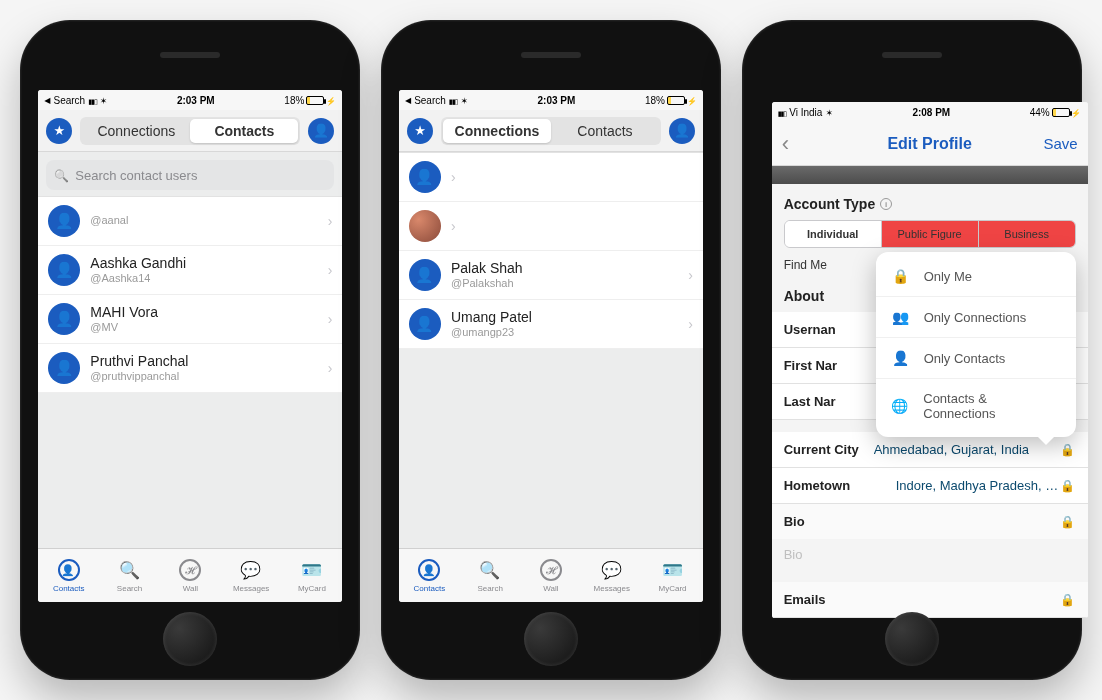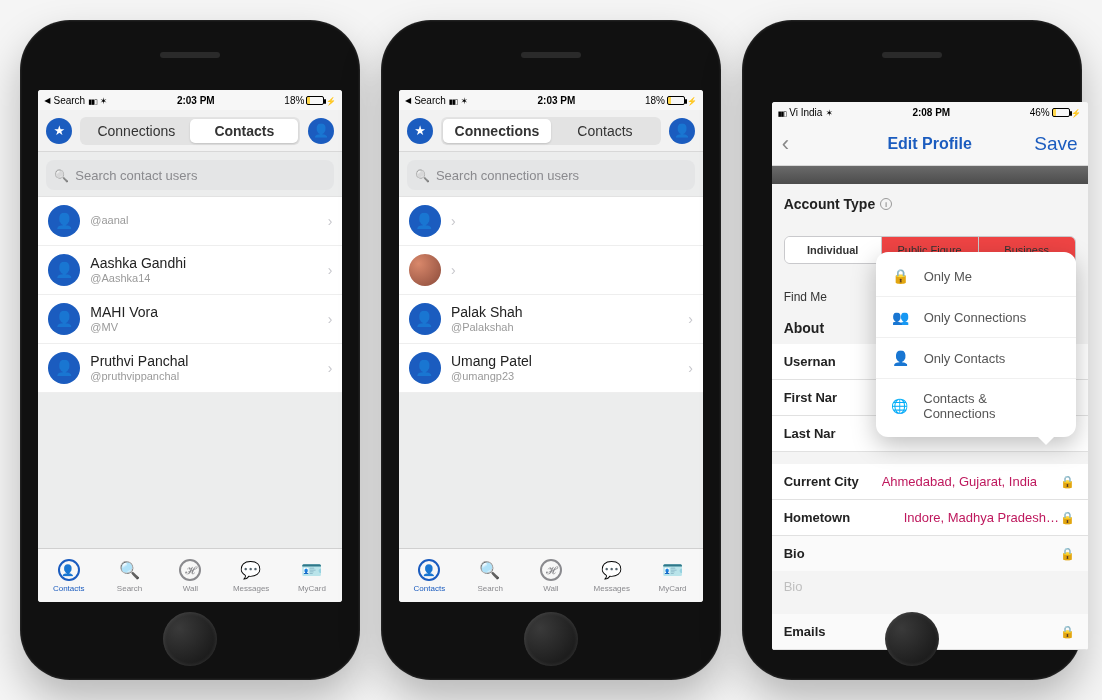--- a/index.html
+++ b/index.html
@@ -171,34 +171,34 @@
   .navbar-b {
     height: 44px;
     background:#f7f7f7;
     border-bottom:1px solid #d8d8d8;
     display:flex; align-items:center;
     padding:0 10px;
     position:relative;
   }
   .back { color:#888; font-size:22px; }
   .nav-title { position:absolute; left:0; right:0; text-align:center; color:#1b5cbf; font-size:16px; font-weight:600;}
-  .save { margin-left:auto; color:#1b5cbf; font-size:19px;text-align:right;}
+  .save { margin-left:auto; color:#1b5cbf; font-size:15px;text-align:right;}
   .dark-strip { height:18px; background:linear-gradient(#6a6a6a,#4c4c4c); }
   
   .sec-head {
     padding:12px 12px 8px;
     font-size:14px; font-weight:700; color:#222;
     display:flex; align-items:center; gap:5px;
   }
   .info-i {
     width:12px;height:12px;border:1px solid #999;border-radius:50%;
     font-size:8px;color:#999;display:flex;align-items:center;justify-content:center;
   }
   .seg3 {
-    margin:16px 12px;
+    margin:0 12px;
     display:flex;
     border-radius:6px;
     overflow:hidden;
     border:1px solid #c9c9cc;
   }
   .seg3 > div {
     flex:1; text-align:center; font-size:11px; padding:7px 0; background:#ef4444; color:#333;
   }
   .seg3 > div + div { border-left:1px solid #c9c9cc;}
   .seg3 > div.active { background:#fff; font-weight:600;}
@@ -207,21 +207,21 @@
     font-size:12px; color:#333;
   }
   .form-row {
     display:flex; align-items:center;
     padding:10px 12px;
     border-bottom:1px solid #e1e1e1;
     font-size:13px;
     background:#fff;
   }
   .form-label { width:80px; color:#222; font-weight:600;}
-  .form-val { flex:1; color:#be185d; overflow:hidden; text-overflow:ellipsis; white-space:nowrap;margin-left:8px;}
+  .form-val { flex:1; color:#0c4a6e; overflow:hidden; text-overflow:ellipsis; white-space:nowrap;}
   .lock { color:#bbb; font-size:12px;}
   .light-row { background:#fafafa;}
   .bio-placeholder { color:#bfbfbf; font-size:13px; padding:8px 12px 20px;}
   
   .popover {
     position:absolute;
     top: 150px;
     right: 12px;
     width: 200px;
     background:#fff;
@@ -363,24 +363,20 @@
       </div>
     </div>
     <div class="navbar-a">
       <div class="circle-icon">★</div>
       <div class="seg">
         <div class="seg-item active">Connections</div>
         <div class="seg-item">Contacts</div>
       </div>
       <div class="circle-icon">👤</div>
     </div>
-    <div class="search-bar">
-      <span class="mag"></span>
-      <span>Search connection users</span>
-    </div>
     <div class="list">
       <div class="row">
         <div class="avatar">👤</div>
         <div class="chev">›</div>
       </div>
       <div class="row">
         <div class="avatar photo"></div>
         <div class="chev">›</div>
       </div>
       <div class="row">
@@ -434,21 +430,21 @@
   <div class="speaker"></div>
   <div class="screen" style="background:#f4f4f4; position:relative;">
     <div class="status-bar">
       <div class="status-left">
         <span class="signal"></span>
         <span>Vi India</span>
         <span class="wifi"></span>
       </div>
       <div class="status-center">2:08 PM</div>
       <div class="status-right">
-        <span>46%</span>
+        <span>44%</span>
         <span class="battery"></span>
         <span class="bolt"></span>
       </div>
     </div>
 
     <div class="navbar-b">
       <span class="back">‹</span>
       <span class="nav-title">Edit Profile</span>
       <span class="save">Save</span>
     </div>

